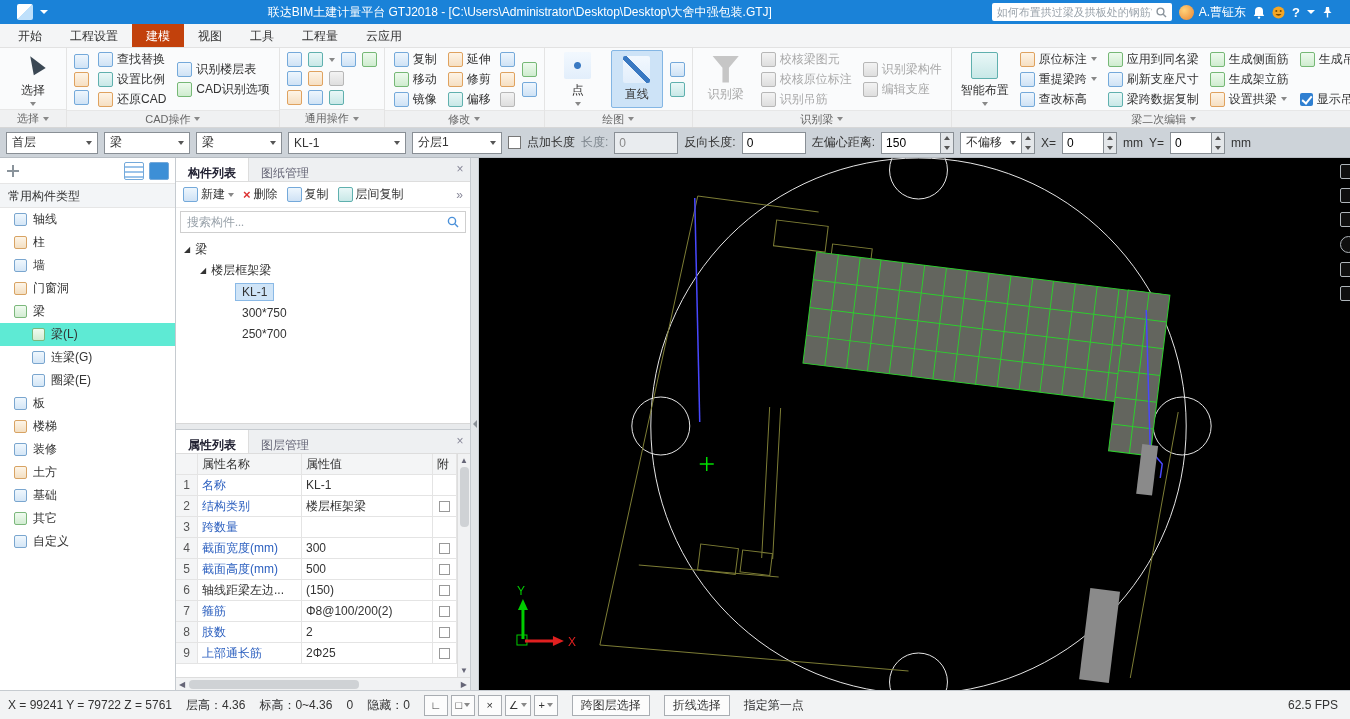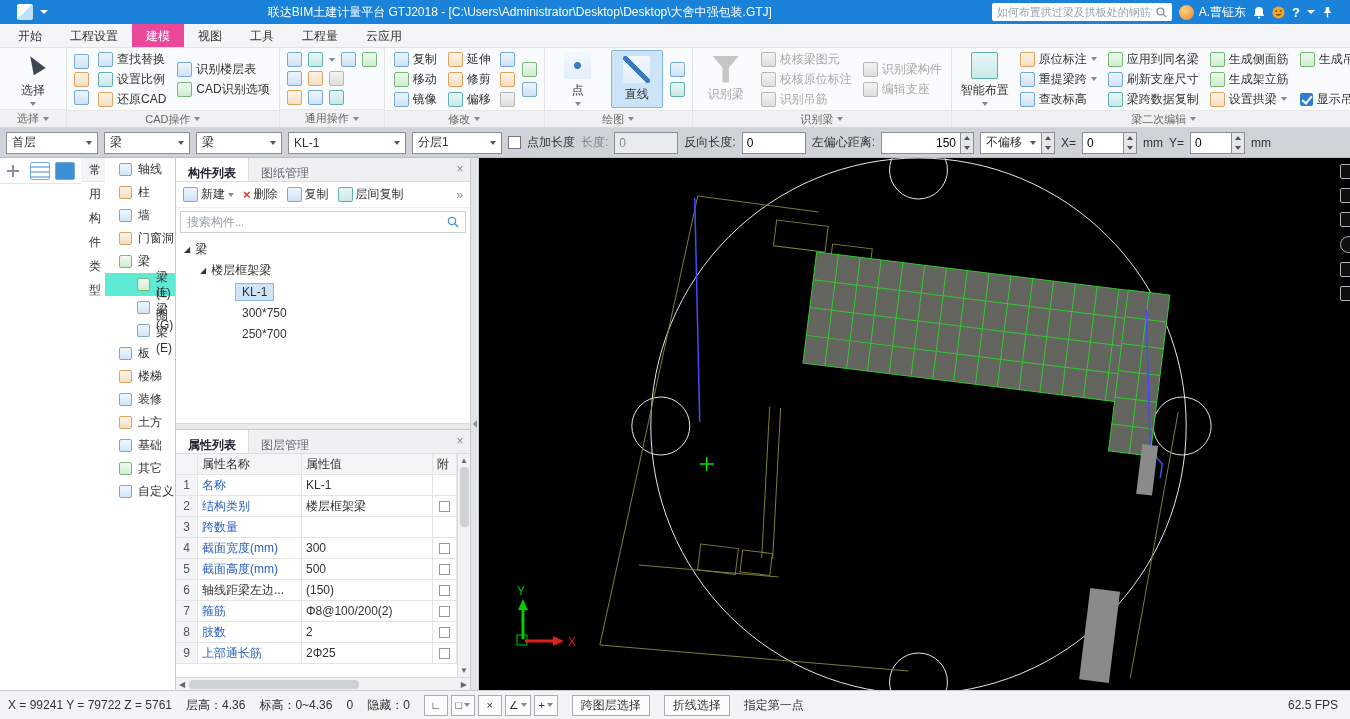--- a/index.html
+++ b/index.html
@@ -14,21 +14,21 @@
 .tb-search{flex:0 0 180px;height:18px;background:#fff;border-radius:2px;display:flex;align-items:center;padding:0 5px;gap:4px}
 .tb-search input{flex:1;border:0;outline:0;font-size:11px;min-width:0;color:#444;background:transparent;font-family:inherit}
 .tb-search input::placeholder{color:#9aa3ab}
 .tb-user{display:flex;align-items:center;gap:5px}
 .avatar{width:15px;height:15px;border-radius:50%;background:radial-gradient(circle at 35% 35%,#ffd27a,#e98432)}
 .tb-ic{display:flex;align-items:center}
 .tb-help{font-weight:bold;font-size:13px}
 
 .menubar{height:24px;flex:0 0 24px;background:#f4f5f6;border-bottom:1px solid #e2e2e2;display:flex;padding-left:4px}
 .mtab{padding:0 14px;line-height:24px;white-space:nowrap}
-.mtab.active{background:#ec4899;color:#fff}
+.mtab.active{background:#c2410c;color:#fff}
 
 .ribbon{height:80px;flex:0 0 80px;background:#fafbfc;display:flex;border-bottom:1px solid #d7d7d7;overflow:hidden}
 .rgroup{display:flex;flex-direction:column;border-right:1px solid #e4e4e4;flex:0 0 auto}
 .rgroup.grow{flex:1 1 auto}
 .rbody{height:62px;display:flex;align-items:center;padding:1px 7px;gap:7px}
 .rlabel{height:18px;background:#f0f1f2;border-top:1px solid #e7e7e7;display:flex;align-items:center;justify-content:center;gap:4px;color:#666;font-size:11px}
 .lcar{width:0;height:0;border-top:4px solid #888;border-left:3px solid transparent;border-right:3px solid transparent;flex:0 0 auto}
 .bigbtn{width:52px;height:58px;display:flex;flex-direction:column;align-items:center;justify-content:center;gap:3px;border:1px solid transparent;border-radius:2px;text-align:center}
 .bigbtn.sel{background:#cde3f7;border-color:#84b6e4}
 .scol{display:flex;flex-direction:column;justify-content:center;gap:1px;height:62px}
@@ -62,21 +62,21 @@
 .oin.disd{background:#e9ecef;color:#888}
 .ingrp{display:flex;align-items:center;flex:0 0 auto}
 .spin{width:13px;height:22px;border:1px solid #898f95;border-left:0;background:#e4e7ea;display:flex;flex-direction:column}
 .spin i{flex:1;display:flex;align-items:center;justify-content:center}
 .spin .u::after{content:"";border-bottom:4px solid #555;border-left:3px solid transparent;border-right:3px solid transparent}
 .spin .d::after{content:"";border-top:4px solid #555;border-left:3px solid transparent;border-right:3px solid transparent}
 .ckb{width:13px;height:13px;border:1px solid #777;background:#fff;flex:0 0 auto}
 .dim{color:#7d858c}
 
 .main{flex:1;display:flex;min-height:0}
-.sidebar{flex:0 0 176px;border-right:1px solid #c6cbd0;display:flex;background:#fff}
+.sidebar{flex:0 0 176px;border-right:1px solid #c6cbd0;display:flex;flex-direction:column;background:#fff}
 .sbt{height:26px;flex:0 0 26px;border-bottom:1px solid #e6e6e6;display:flex;align-items:center;padding:0 6px;gap:5px}
 .plus{width:14px;height:14px;position:relative}
 .plus::before{content:"";position:absolute;left:6px;top:1px;width:2px;height:12px;background:#8a939b}
 .plus::after{content:"";position:absolute;left:1px;top:6px;width:12px;height:2px;background:#8a939b}
 .sbsp{flex:1}
 .tgl{width:20px;height:18px;border:1px solid #74a9da;border-radius:2px;background:repeating-linear-gradient(180deg,#fff 0 3px,#9cc4ea 3px 5px)}
 .tgl.fill{background:#3d8fd6}
 .sbh{height:24px;flex:0 0 24px;line-height:24px;padding-left:8px;background:#f3f5f7;border-bottom:1px solid #e6e6e6}
 .sblist{flex:1;overflow:hidden}
 .sbi{height:23px;display:flex;align-items:center;gap:6px;padding-left:14px}
@@ -469,21 +469,21 @@
         <span class="ddc"></span>
       </div>
     <span class="ckb"></span>
     <span>点加长度</span>
     <span class="dim">长度:</span>
     <input class="oin disd" style="width: 64px;" value="0">
     <span>反向长度:</span>
     <input class="oin" style="width: 64px;" value="0">
     <span>左偏心距离:</span>
     <span class="ingrp">
-        <input class="oin" style="width: 80px; text-align: right;" value="150">
+        <input class="oin" style="width: 60px;" value="150">
         <span class="spin">
           <i class="u"></i>
           <i class="d"></i>
         </span>
       </span>
     <span class="ingrp">
         <div class="dd" style="width:62px">
           <span class="txt">不偏移</span>
           <span class="ddc"></span>
         </div>

